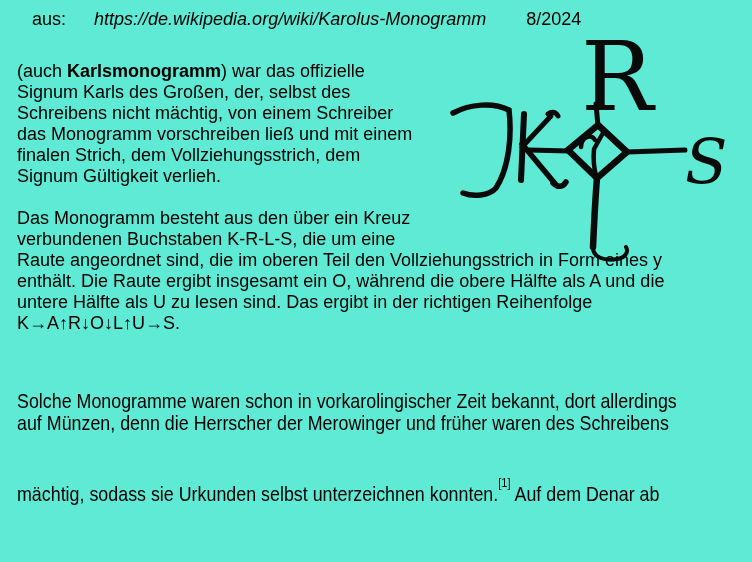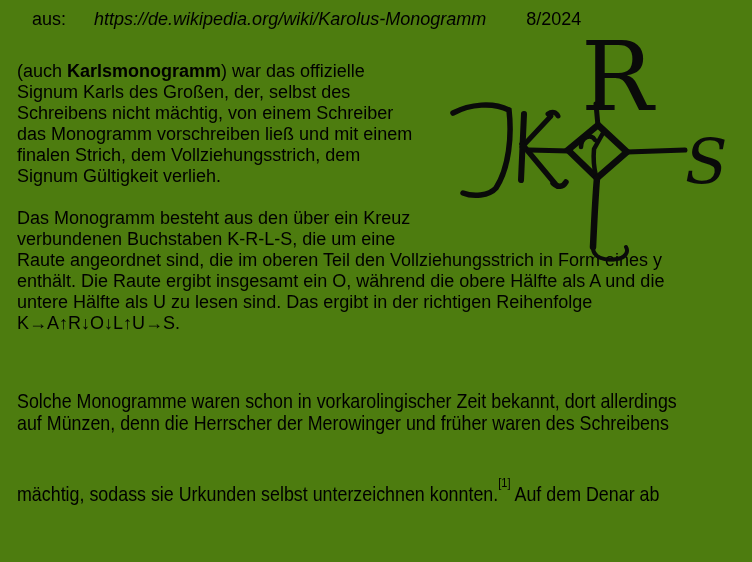--- a/index.html
+++ b/index.html
@@ -2,21 +2,21 @@
 <html><head>
 <meta charset="utf-8">
 <style>
   html, body { margin: 0; padding: 0; background: #ffffff; }
   body {
     width: 752px; height: 562px;
     font-family: "Liberation Sans", "DejaVu Sans", sans-serif;
     color: #000;
     overflow: hidden;
   }
-  .page { position: relative; width: 752px; height: 562px; background: #4d7c0f; }
+  .page { position: relative; width: 752px; height: 562px; background: #5eead4; }
 
   .header {
     position: absolute; left: 32px; top: 8px;
     font-size: 18px; line-height: 22px; white-space: nowrap;
   }
   .header .url { font-style: italic; margin-left: 28px; }
   .header .date { margin-left: 40px; }
 
   .article { position: absolute; left: 17px; top: 61px; width: 735px; }
 

